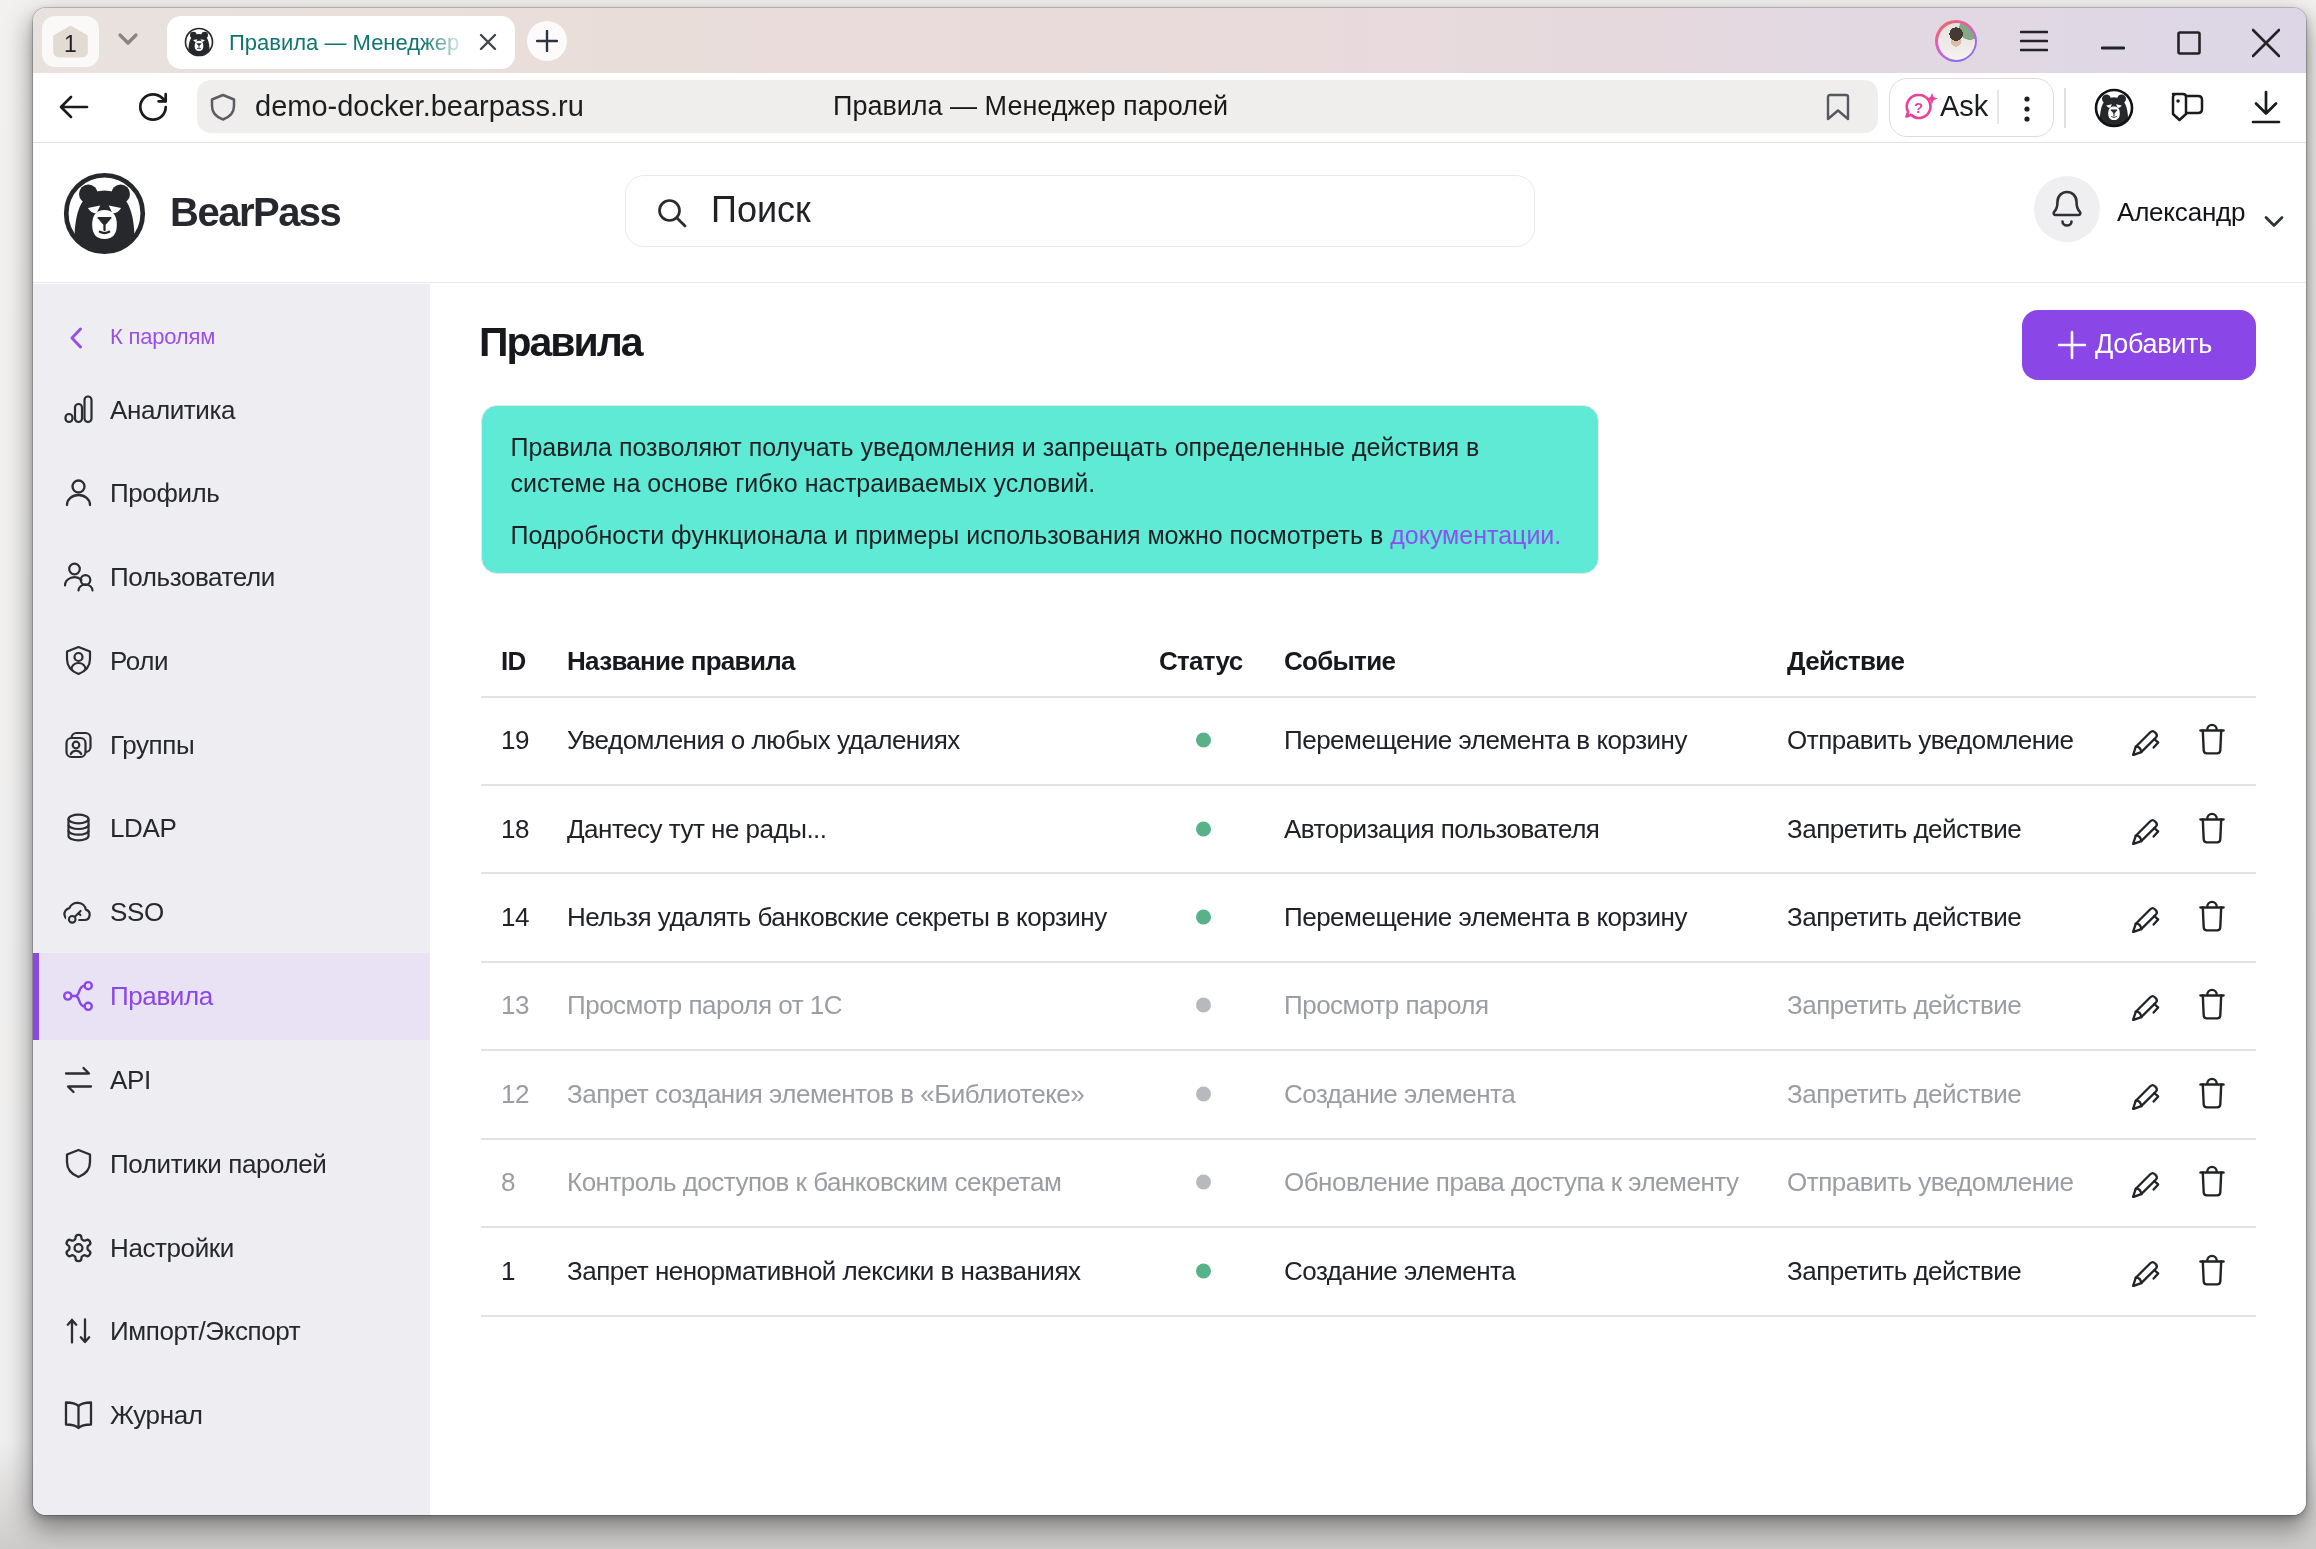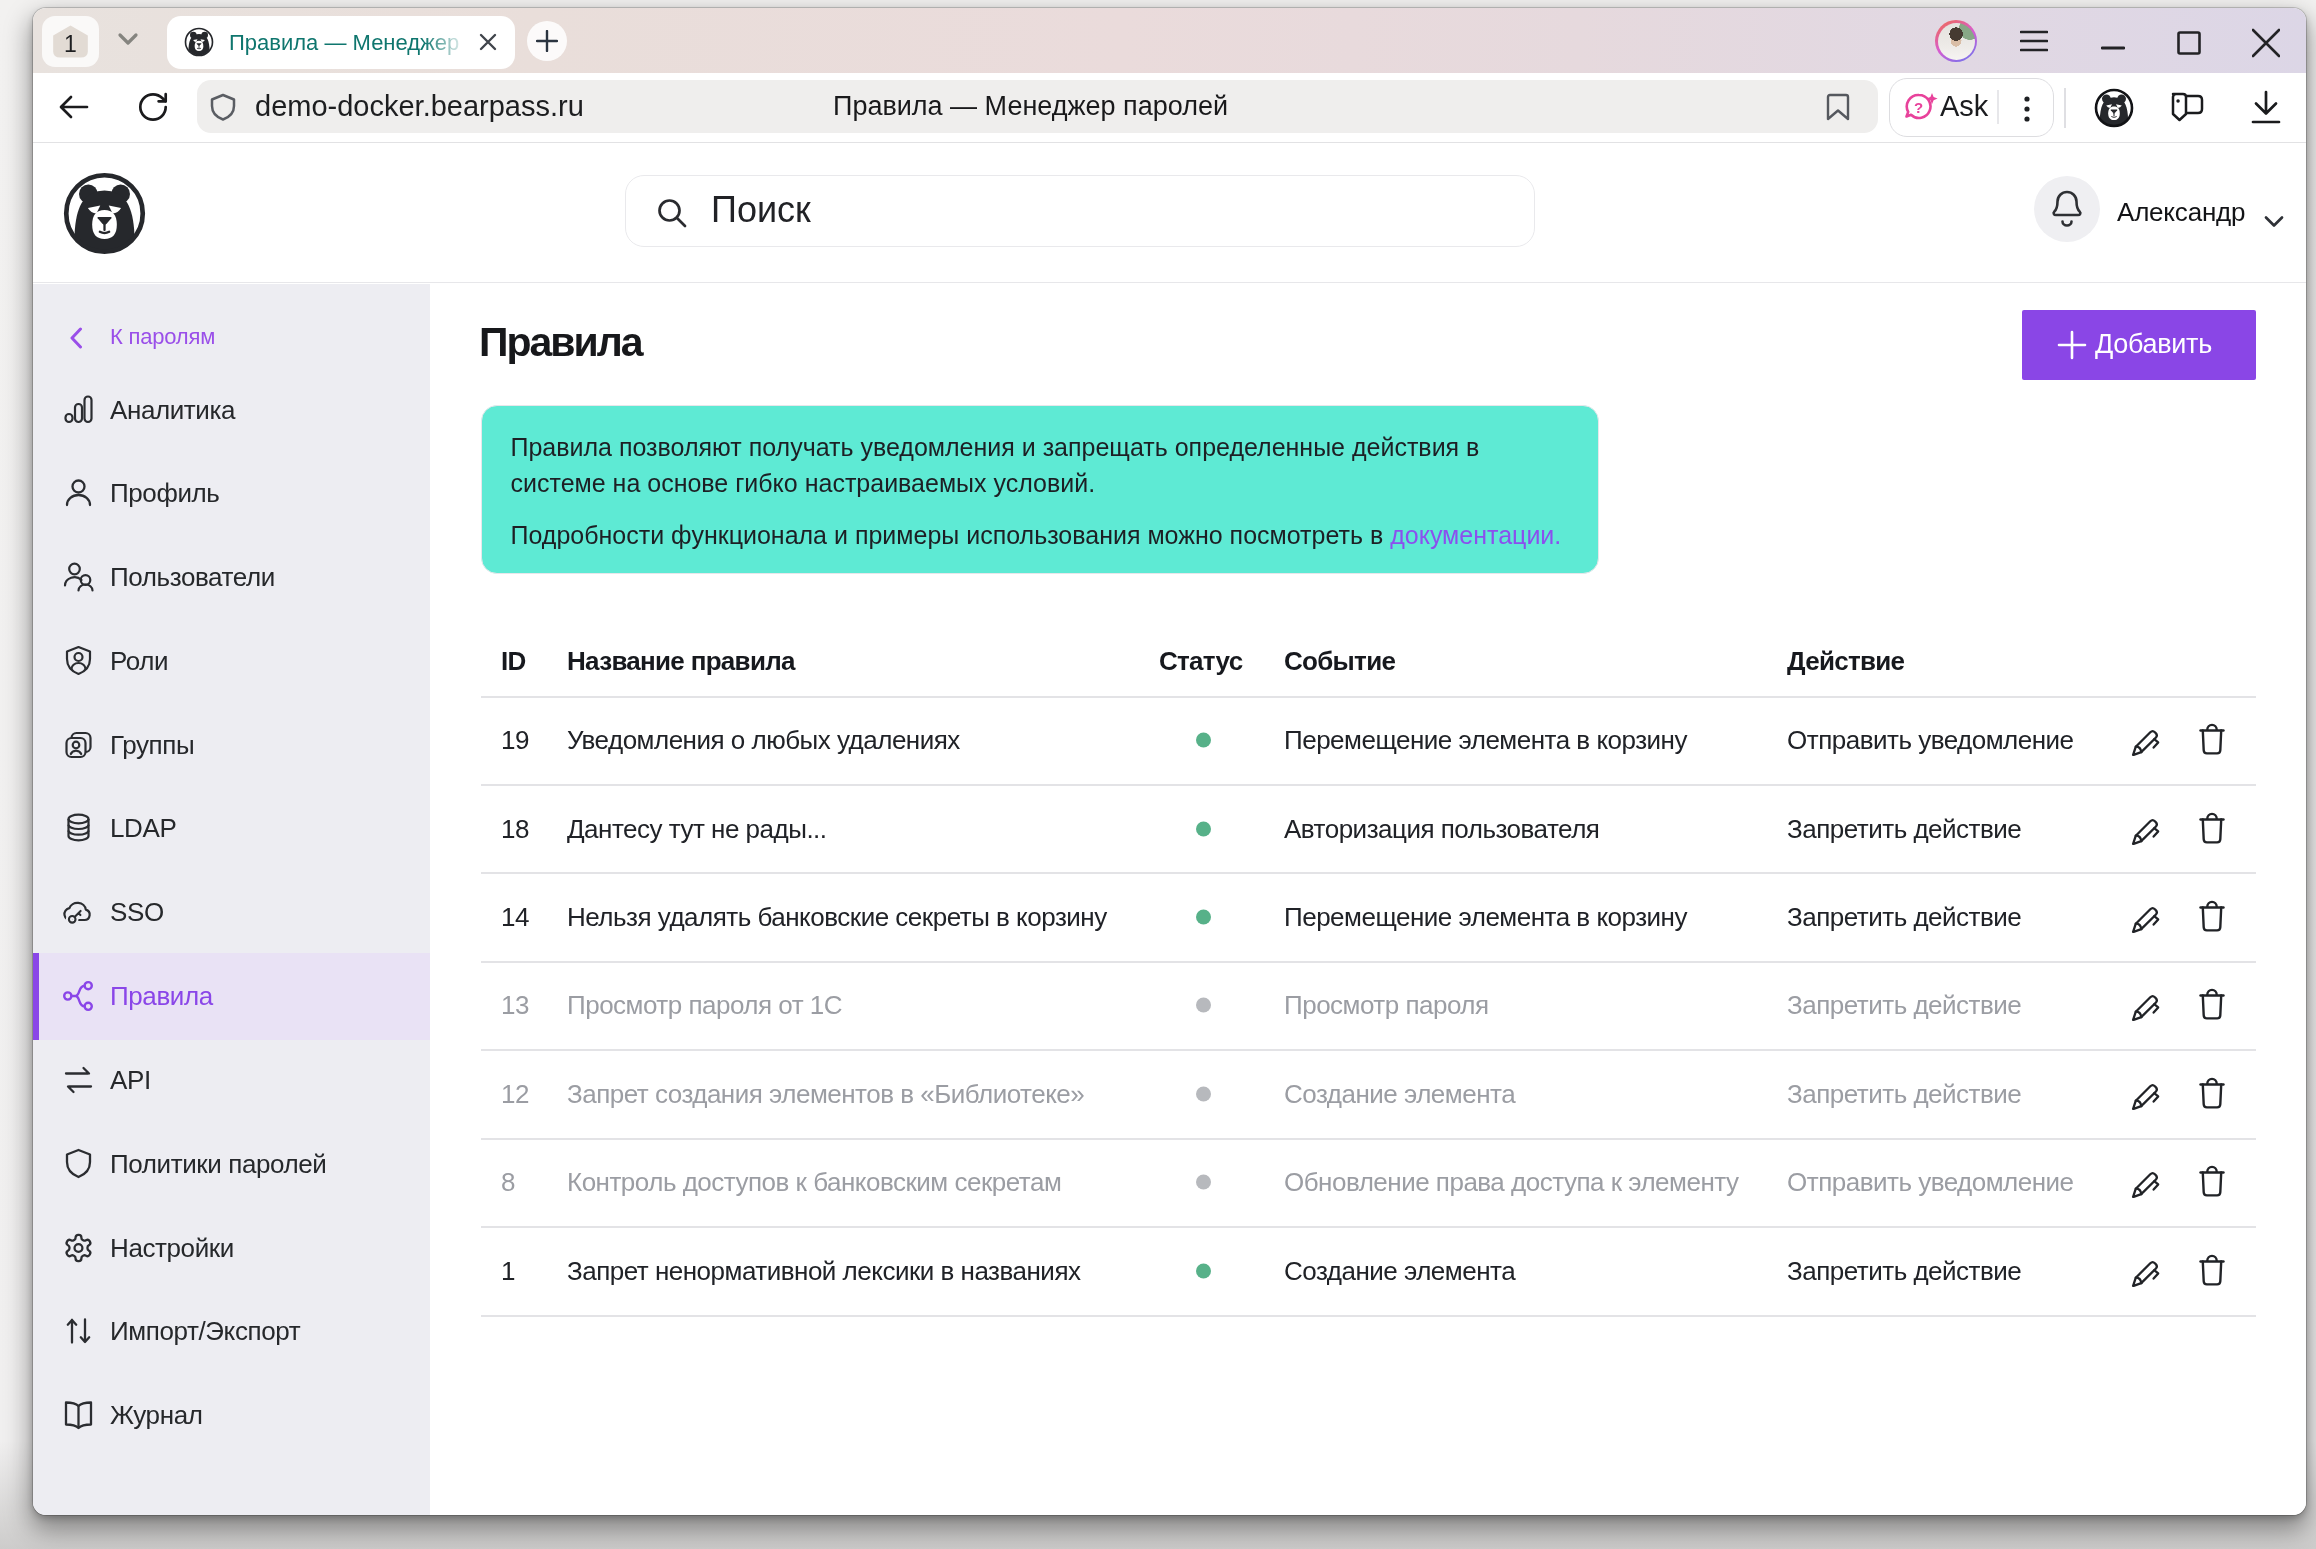--- a/index.html
+++ b/index.html
@@ -55,21 +55,21 @@
   .sidebar { position:absolute; left:0; top:276px; width:397px; height:1231px; background:#ededf2; }
   .sitem { position:absolute; left:0; width:397px; height:84px; }
   .sitem .ic { position:absolute; left:29px; top:50%; transform:translateY(-50%); width:33px; height:33px; }
   .sitem .tx { position:absolute; left:77px; top:50%; transform:translateY(-50%); font-size:26px; letter-spacing:-0.4px; color:#26282b; white-space:nowrap; }
   .sactive { position:absolute; left:0; top:669px; width:397px; height:87px; background:#e9e2f5; }
   .sbar { position:absolute; left:0; top:669px; width:6px; height:87px; background:#8a46e8; }
   .backlink .tx { font-size:22px !important; letter-spacing:-0.2px; color:#9a4fe9 !important; }
   
   .main { position:absolute; left:397px; top:276px; width:1876px; height:1231px; background:#fff; }
   .h1 { position:absolute; left:49px; top:58px; transform:translateY(-50%); font-size:41px; font-weight:bold; letter-spacing:-2px; color:#17181b; }
-  .addbtn { position:absolute; left:1592px; top:26px; width:234px; height:70px; border-radius:2px; background:#8a46e6; }
+  .addbtn { position:absolute; left:1592px; top:26px; width:234px; height:70px; border-radius:16px; background:#8a46e6; }
   .addbtn .tx { position:absolute; left:73px; top:0; height:70px; line-height:68px; font-size:27px; letter-spacing:-0.3px; color:#fff; }
   .infobox { position:absolute; left:51px; top:121px; width:1118px; height:169px; border-radius:16px; background:#5eead4; border:1.5px solid #e7e7eb; }
   .infobox p { position:absolute; left:28.5px; font-size:25px; line-height:36px; color:#1d1f24; white-space:nowrap; }
   .infobox .lnk { color:#8b50ee; }
   .thead { position:absolute; font-size:26px; font-weight:bold; letter-spacing:-0.7px; color:#17191e; transform:translateY(-50%); white-space:nowrap; }
   .tdiv { position:absolute; left:51px; width:1775px; height:1.5px; background:#e3e3e6; }
   .cell { position:absolute; font-size:26px; letter-spacing:-0.5px; color:#202227; transform:translateY(-50%); white-space:nowrap; }
   .gray .cell { color:#9b9da3; }
   .dot { position:absolute; left:766px; width:15px; height:15px; border-radius:50%; background:#57b189; transform:translateY(-50%); }
   .gray .dot { background:#b7b9bd; }
@@ -193,20 +193,21 @@
     </svg>
     <svg class="abs" style="left:2216px;top:16px" width="34" height="38" viewBox="0 0 34 38">
         <path d="M17,3 V24 M7,14.5 L17,24.5 L27,14.5" fill="none" stroke="#1a1b1d" stroke-width="2.7" stroke-linecap="round" stroke-linejoin="round"></path>
         <path d="M4,33 H30" stroke="#1a1b1d" stroke-width="2.7" stroke-linecap="round"></path>
       </svg>
   </div>
   <div class="apphead" id="apphead">
     <svg class="logo" viewBox="0 0 100 100">
         <use href="#bearlogo"></use>
       </svg>
+    <div class="brand">BearPass</div>
     <div class="search">
       <svg class="abs" style="left:30px;top:21px" width="32" height="32" viewBox="0 0 32 32">
           <circle cx="13.5" cy="13.5" r="10" fill="none" stroke="#2a2b2f" stroke-width="2.7"></circle>
           <path d="M21,21 L29,29" stroke="#2a2b2f" stroke-width="2.7" stroke-linecap="round"></path>
         </svg>
       <div class="ph">Поиск</div>
     </div>
     <div class="bellc">
       <svg class="abs" style="left:14px;top:13px" width="38" height="40" viewBox="0 0 38 40">
         <path d="M19,3 a9.5,9.5 0 0 1 9.5,9.5 c0,7 1.8,8.8 3.2,10.2 q1.2,1.2 0.4,2.4 q-0.5,0.9 -2,0.9 h-22.2 q-1.5,0 -2,-0.9 q-0.8,-1.2 0.4,-2.4 c1.4,-1.4 3.2,-3.2 3.2,-10.2 a9.5,9.5 0 0 1 9.5,-9.5 z" fill="none" stroke="#2e3034" stroke-width="2.6" stroke-linejoin="round"></path>

